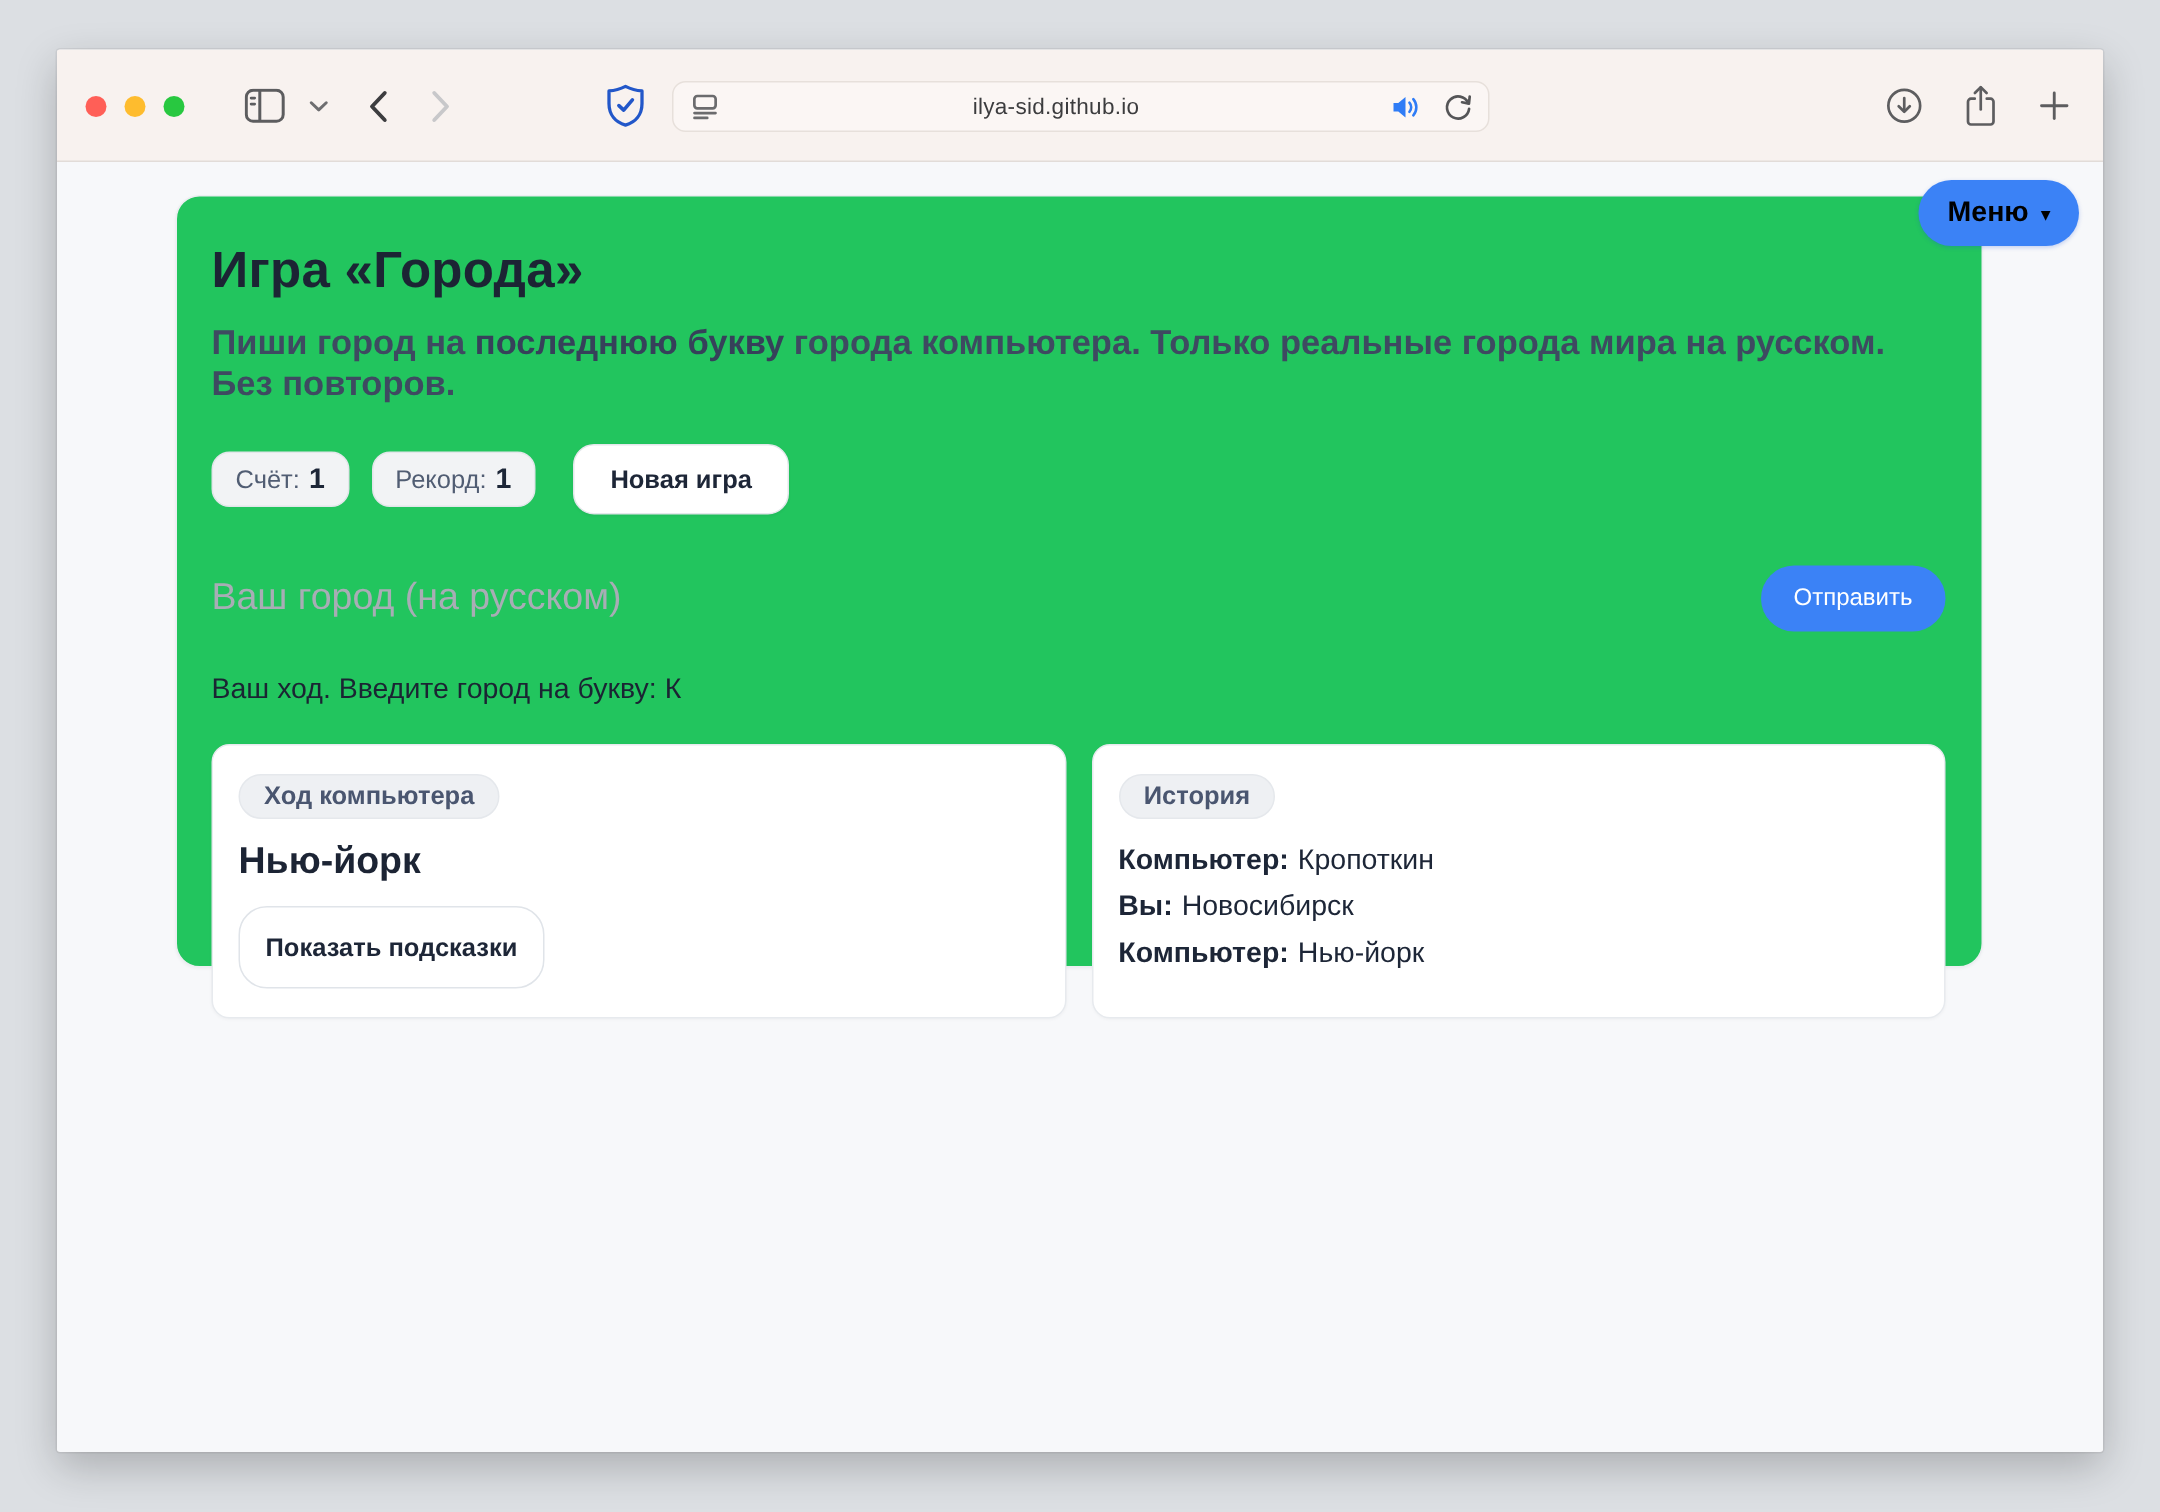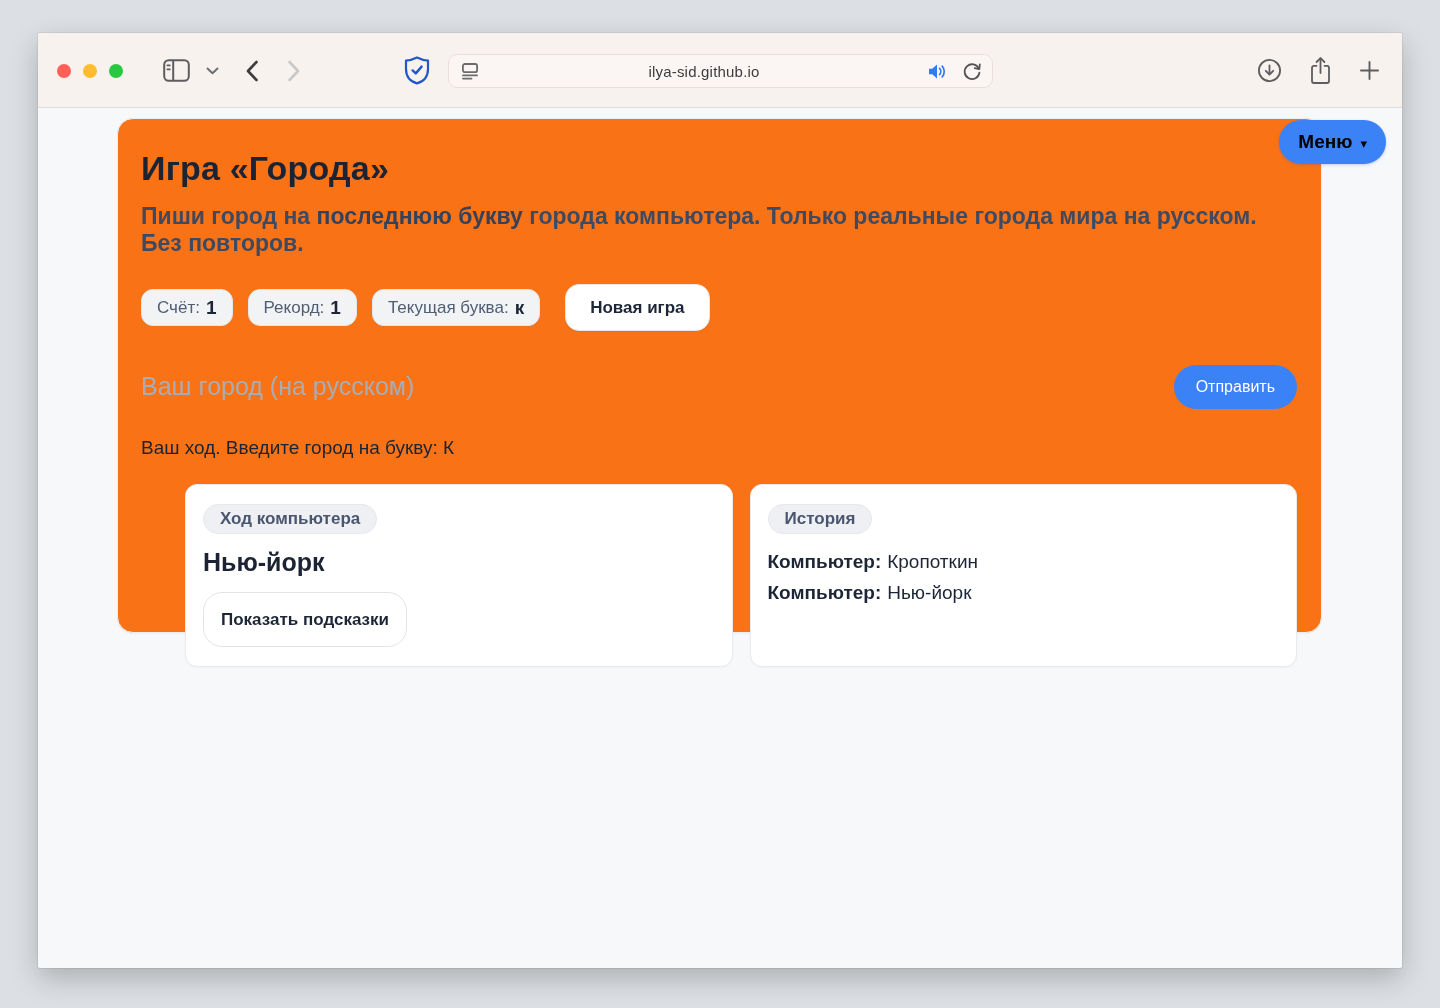--- a/index.html
+++ b/index.html
@@ -60,22 +60,22 @@
     background:#3b82f6; color:#000000;
     border:none; border-radius:22px;
     font-size:19px; font-weight:bold;
     display:flex; align-items:center; gap:8px;
     font-family:inherit; cursor:default;
     box-shadow:0 1px 3px rgba(29,78,216,.25);
   }
   .menu-btn .caret { font-size:13px; position:relative; top:1px; }
 
   .card {
-    position:absolute; left:79px; top:10px; width:1205px; height:515px;
-    background:#f97316;
+    position:absolute; left:79px; top:22px; width:1205px; height:515px;
+    background:#22c55e;
     border:1px solid #eceef1;
     border-radius:16px;
     box-shadow:0 1px 2px rgba(16,24,40,.04);
     padding:30px 24px 24px 23px;
   }
   .page-title {
     font-size:34px; font-weight:bold; color:#1c2434; letter-spacing:.2px;
     margin-bottom:15px;
   }
   .page-subtitle {
@@ -107,21 +107,21 @@
   .city-input::placeholder { color:#a8adb5; }
   .btn-submit {
     height:44px; padding:0 22px;
     background:#3b82f6; color:#fff;
     border:none; border-radius:22px;
     font-size:16px; font-weight:normal; font-family:inherit; cursor:default;
   }
 
   .status-line { font-size:19px; color:#1b2433; margin-bottom:25px; }
 
-  .panels { display:flex; gap:17px;margin-left:44px; }
+  .panels { display:flex; gap:17px; }
   .panel {
     flex:1; min-height:167px;
     background:#ffffff; border:1px solid #e7eaee; border-radius:12px;
     padding:19px 17px;
     box-shadow:0 1px 2px rgba(16,24,40,.03);
   }
   .pill {
     display:inline-flex; align-items:center;
     height:30px; padding:0 16px;
     background:#eef0f3; border:1px solid #e5e8ec; border-radius:16px;
@@ -280,24 +280,20 @@
 
       <div class="badges-row">
         <div class="badge">
           <span>Счёт:</span>
           <b>1</b>
         </div>
         <div class="badge">
           <span>Рекорд:</span>
           <b>1</b>
         </div>
-        <div class="badge">
-          <span>Текущая буква:</span>
-          <b>к</b>
-        </div>
         <button class="btn-newgame">Новая игра</button>
       </div>
 
       <div class="input-row">
         <input class="city-input" type="text" placeholder="Ваш город (на русском)" style="">
         <button class="btn-submit">Отправить</button>
       </div>
 
       <div class="status-line">Ваш ход. Введите город на букву: К</div>
 
@@ -308,20 +304,23 @@
           <div class="computer-city">Нью-йорк</div>
           <button class="btn-hints">Показать подсказки</button>
         </div>
 
         <div class="panel">
           <span class="pill">История</span>
           <div class="history-line">
             <b>Компьютер:</b><span>Кропоткин</span>
           </div>
           <div class="history-line">
+            <b>Вы:</b><span>Новосибирск</span>
+          </div>
+          <div class="history-line">
             <b>Компьютер:</b><span>Нью-йорк</span>
           </div>
         </div>
 
       </div>
     </div>
   </div>
 </div>
 
 </body></html>

